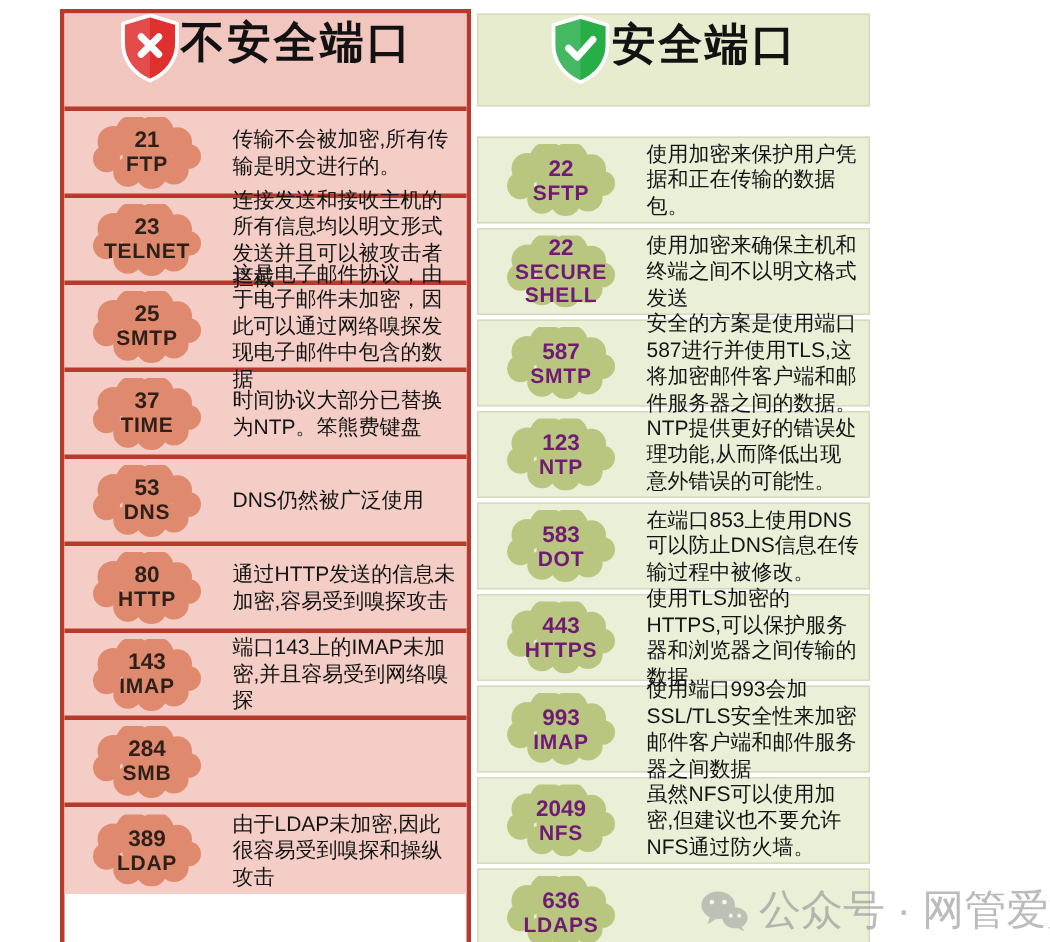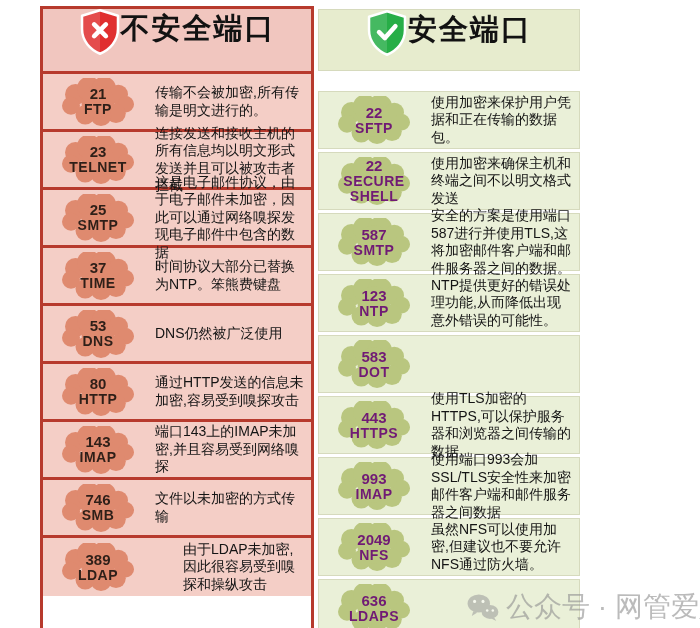--- a/index.html
+++ b/index.html
@@ -16,21 +16,21 @@
   .col-right{width:262px;margin-top:3px;}
   
   .header{height:62px;display:flex;align-items:flex-start;justify-content:center;}
   .col-left .header{background:var(--insecure-header-bg,#f1c6bf);border-bottom:3px solid var(--insecure-accent,#b73a2d);}
   .col-right .header{background:var(--secure-header-bg,#e7ecce);border:1px solid #d6dabd;margin-bottom:20px;height:60px;}
   .header .title{font-size:29px;font-weight:700;color:#121212;letter-spacing:2px;}
   .shield{width:42px;height:46px;flex:none;}
   
   .cell{height:58px;display:flex;align-items:center;padding:0 6px 0 5px;box-sizing:border-box;}
   .col-left .cell{background:var(--insecure-cell-bg,#f4cec6);border-bottom:3px solid var(--insecure-accent,#b73a2d);}
-  .col-left .cell:last-child{border-bottom:none;gap:28px;}
+  .col-left .cell:last-child{border-bottom:none;}
   .col-right .cell{background:var(--secure-cell-bg,#eaf0d8);border:1px solid #d6dabd;margin-bottom:3px;height:58px;}
   .col-right .cell:last-child{margin-bottom:4px;gap:25px;}
   
   .cloud{position:relative;width:100px;height:48px;flex:none;}
   .cloud-svg{position:absolute;inset:0;width:100%;height:100%;}
   .col-left .cloud-svg circle{fill:var(--insecure-cloud,#df8a6f);}
   .col-right .cloud-svg circle{fill:var(--secure-cloud,#b9c67f);}
   .cloud-text{position:absolute;inset:0;display:flex;flex-direction:column;align-items:center;justify-content:center;
     text-align:center;line-height:1.05;}
   .port{font-size:15px;font-weight:600;color:#2e1f18;}
@@ -221,25 +221,24 @@
         <circle cx="58" cy="14" r="16"></circle>
                 <circle cx="77" cy="22" r="13"></circle>
         <circle cx="87" cy="35" r="11"></circle>
                 <circle cx="74" cy="47" r="13"></circle>
         <circle cx="54" cy="50" r="14"></circle>
                 <circle cx="33" cy="49" r="13"></circle>
         <circle cx="14" cy="37" r="12"></circle>
                 <circle cx="50" cy="32" r="22"></circle>
       </svg>
       <div class="cloud-text">
-        <div class="port">746</div>
+        <div class="port">284</div>
         <div class="proto">SMB</div>
       </div>
     </div>
-    <div class="desc">文件以未加密的方式传输</div>
   </div>
 
   <div class="cell">
     <div class="cloud">
       <svg class="cloud-svg" viewBox="0 0 100 64">
         <circle cx="20" cy="22" r="14"></circle>
                 <circle cx="38" cy="14" r="16"></circle>
         <circle cx="58" cy="14" r="16"></circle>
                 <circle cx="77" cy="22" r="13"></circle>
         <circle cx="87" cy="35" r="11"></circle>
@@ -369,20 +368,21 @@
         <circle cx="54" cy="50" r="14"></circle>
                 <circle cx="33" cy="49" r="13"></circle>
         <circle cx="14" cy="37" r="12"></circle>
                 <circle cx="50" cy="32" r="22"></circle>
       </svg>
       <div class="cloud-text">
         <div class="port">583</div>
         <div class="proto">DOT</div>
       </div>
     </div>
+    <div class="desc">在端口853上使用DNS可以防止DNS信息在传输过程中被修改。</div>
   </div>
 
   <div class="cell">
     <div class="cloud">
       <svg class="cloud-svg" viewBox="0 0 100 64">
         <circle cx="20" cy="22" r="14"></circle>
                 <circle cx="38" cy="14" r="16"></circle>
         <circle cx="58" cy="14" r="16"></circle>
                 <circle cx="77" cy="22" r="13"></circle>
         <circle cx="87" cy="35" r="11"></circle>

